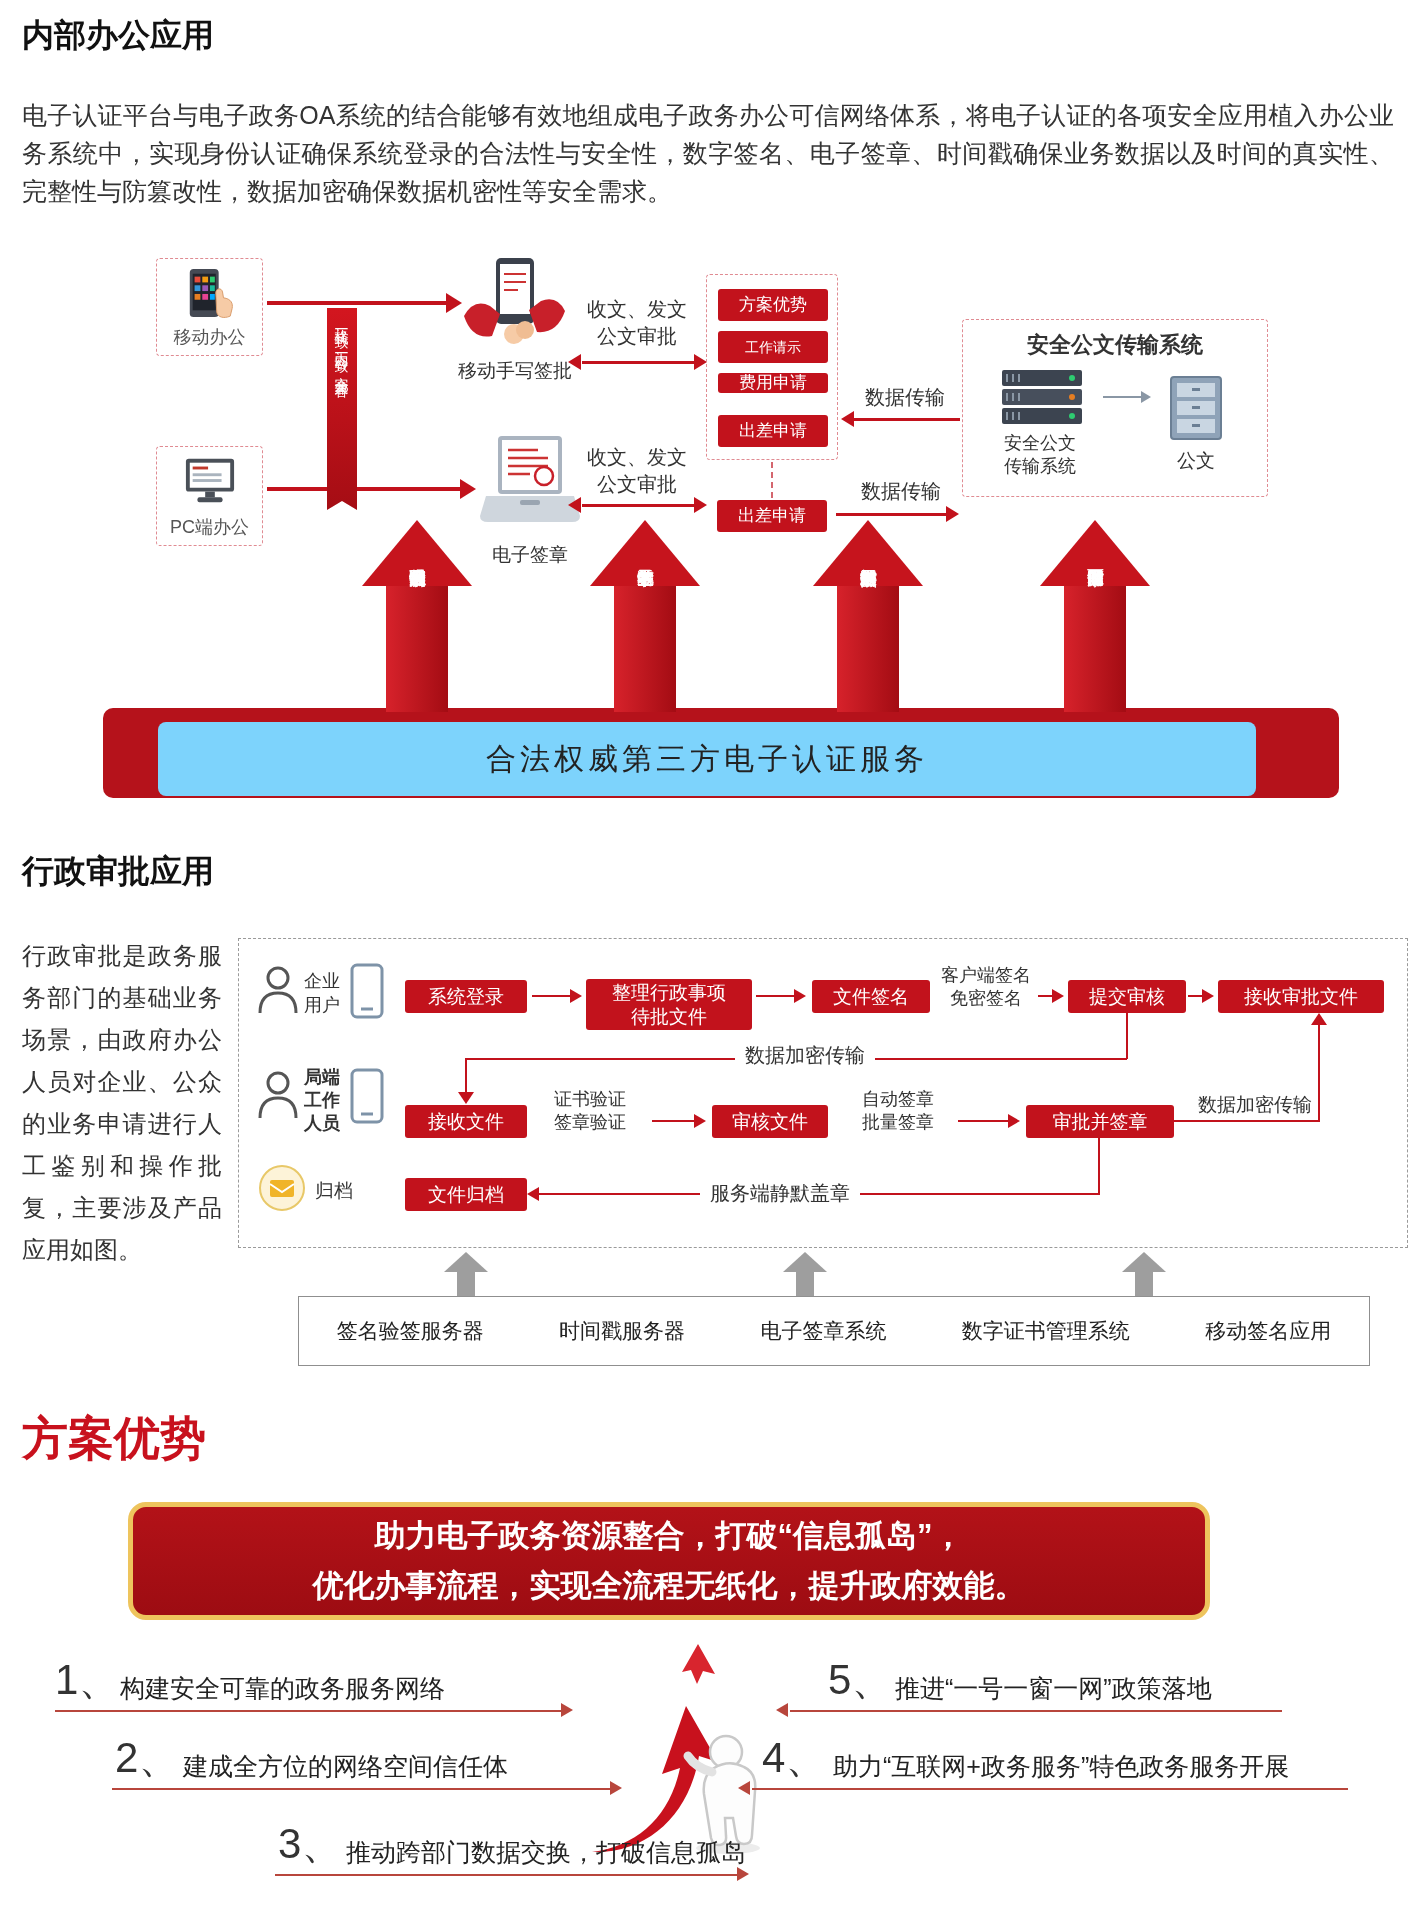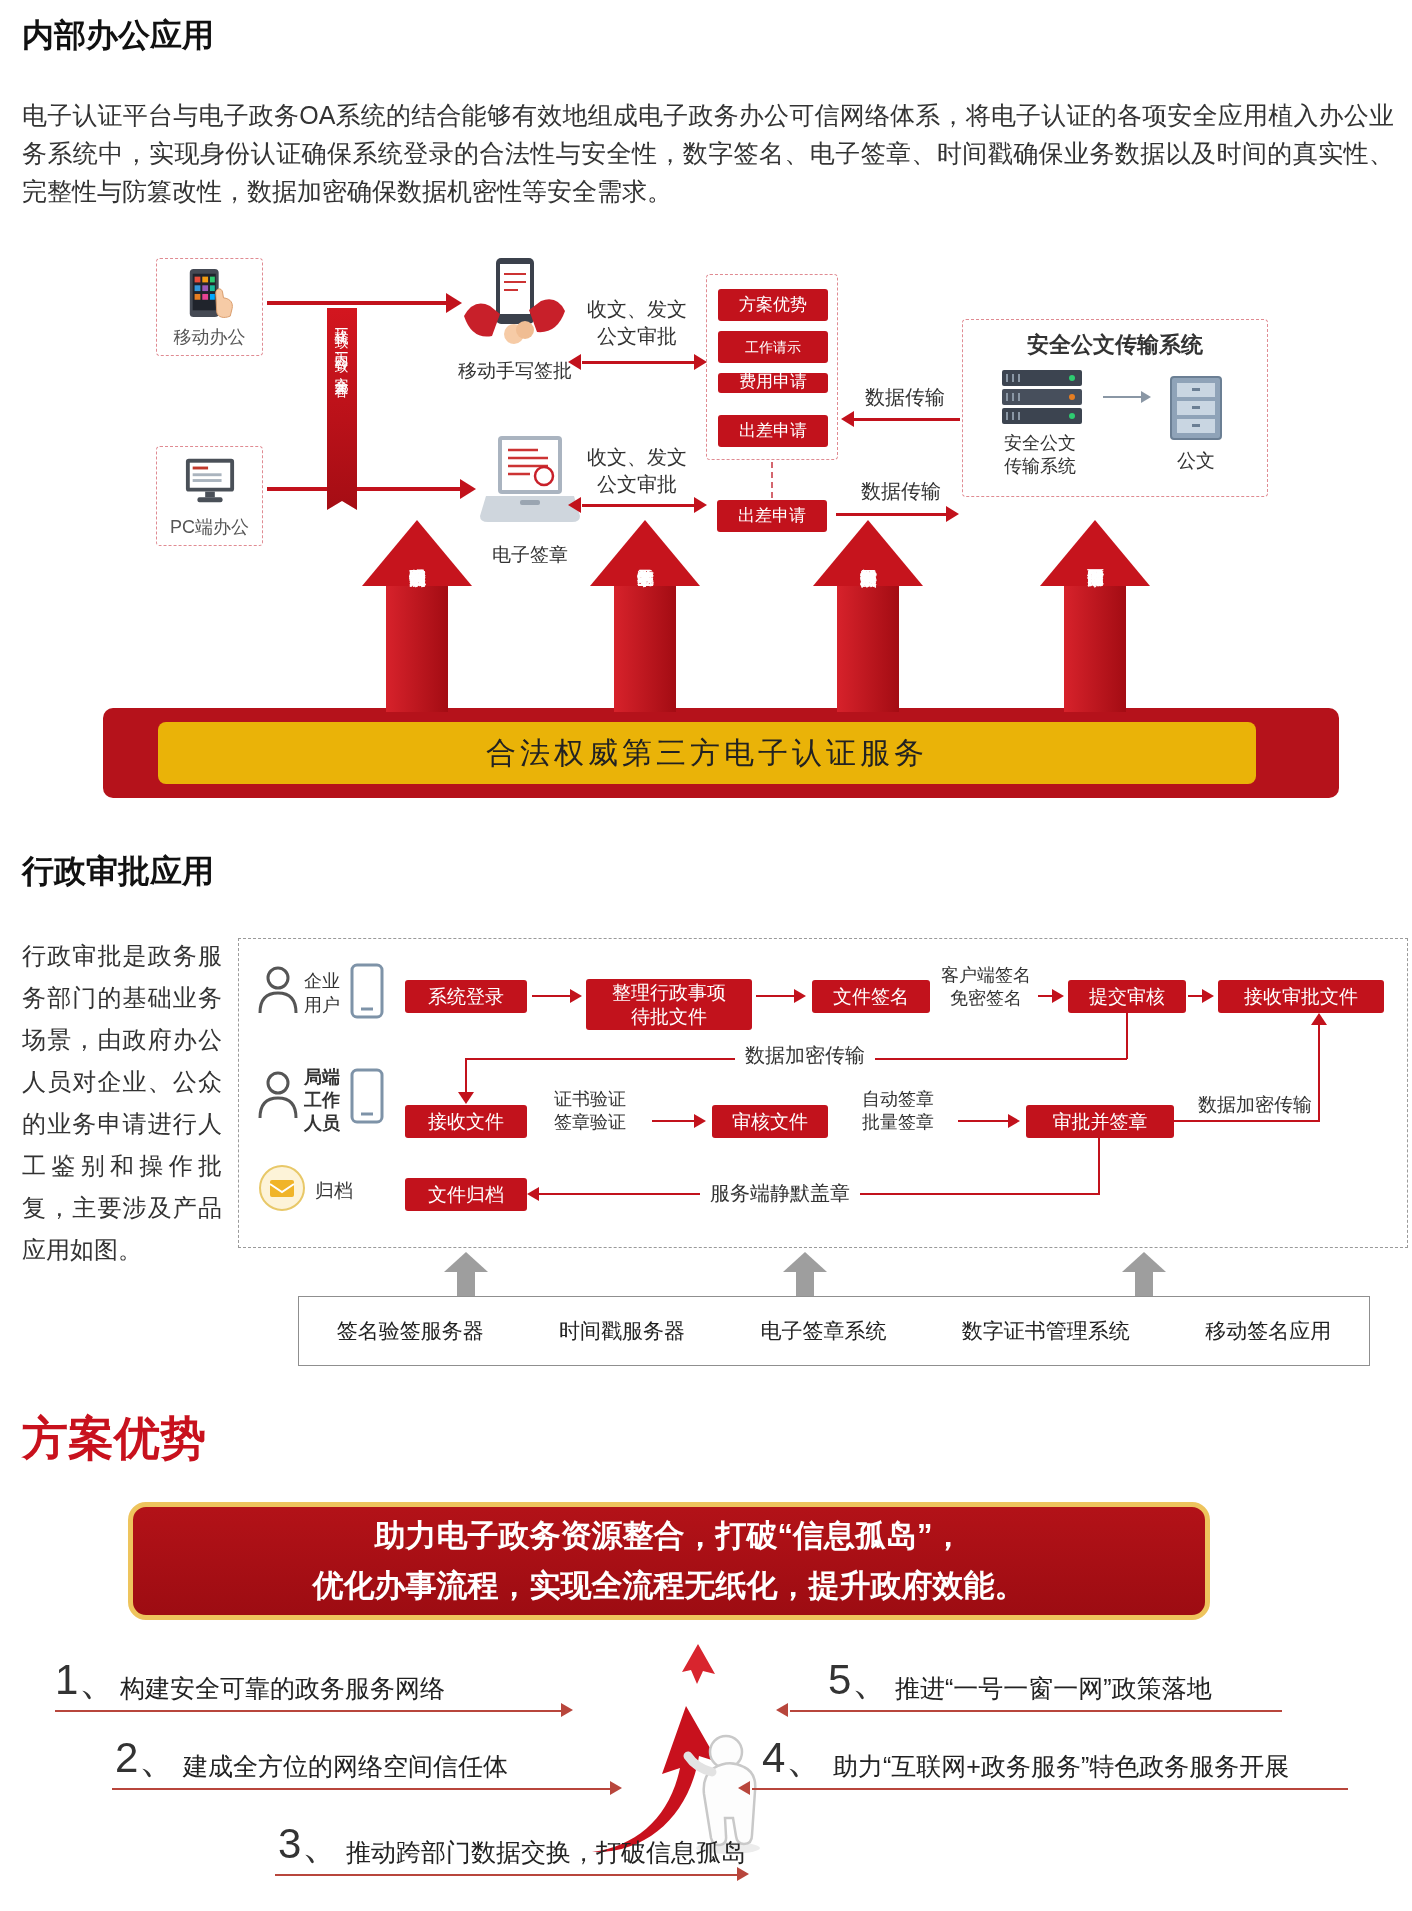--- a/index.html
+++ b/index.html
@@ -36,21 +36,21 @@
   .phead  { width:0; height:0; border-left:55px solid transparent; border-right:55px solid transparent; border-bottom:66px solid #c6141d; }
   .pshaft { width:62px; height:126px; background:linear-gradient(90deg,#d7222b,#a30c13); margin:0 auto; }
   .ptext  { position:absolute; left:50%; transform:translateX(-50%); top:36px; writing-mode:vertical-rl;
             color:#fff; font-size:17px; line-height:22px; }
 
   .gpillar { position:absolute; width:44px; }
   .ghead   { width:0; height:0; border-left:22px solid transparent; border-right:22px solid transparent; border-bottom:20px solid #9e9e9e; }
   .gshaft  { width:18px; height:26px; background:#9e9e9e; margin:0 auto; }
 
   .foundation-outer { position:absolute; background:#b5121b; border-radius:10px; }
-  .foundation-inner { position:absolute; left:55px; top:14px; width:1098px; height:62px; background:#eab308; border-radius:8px;
+  .foundation-inner { position:absolute; left:55px; top:14px; width:1098px; height:74px; background:#7dd3fc; border-radius:8px;
                       display:flex; align-items:center; justify-content:center; font-size:30px; letter-spacing:4px; color:#222; font-weight:500; }
 
   .dashgray { position:absolute; border:1px dashed #9a9a9a; }
   .platform-bar { position:absolute; border:1px solid #8f8f8f; background:#fff; display:flex; align-items:center;
                   justify-content:space-around; font-size:21px; color:#222; }
 
   .adv-title { position:absolute; font-size:46px; font-weight:bold; color:#c8111d; }
   .banner { position:absolute; background:linear-gradient(180deg,#b31218,#9d0c12); border:5px solid #eec45d; border-radius:18px;
             display:flex; flex-direction:column; align-items:center; justify-content:center; gap:4px;
             color:#fff; font-size:31px; font-weight:bold; line-height:46px; }
@@ -135,21 +135,21 @@
 
   <div class="note" style="left:572px;top:444px;width:130px;font-size:20px;line-height:27px;">收文、发文
 公文审批</div>
   <div class="ln" style="left:582px;top:504px;width:112px;height:3px;"></div>
   <div class="tri tri-l" style="left:568px;top:497px;"></div>
   <div class="tri tri-r" style="left:694px;top:497px;"></div>
 
   <div class="dashred" style="left:706px;top:274px;width:132px;height:186px;">
     <div class="rbox" style="left:11px;top:14px;width:110px;height:32px;font-size:17px;">方案优势</div>
     <div class="rbox" style="left:11px;top:56px;width:110px;height:32px;font-size:14px;">工作请示</div>
-    <div class="rbox" style="left:11px;top:98px;width:110px;height:20px;font-size:17px;font-family:Liberation Mono, monospace;">费用申请</div>
+    <div class="rbox" style="left:11px;top:98px;width:110px;height:20px;font-size:17px;">费用申请</div>
     <div class="rbox" style="left:11px;top:140px;width:110px;height:32px;font-size:17px;">出差申请</div>
   </div>
   <div class="vdash" style="left:771px;top:462px;height:36px;"></div>
   <div class="rbox" style="left:717px;top:500px;width:110px;height:32px;font-size:17px;">出差申请</div>
 
   <div class="note" style="left:850px;top:384px;width:110px;font-size:20px;">数据传输</div>
   <div class="ln" style="left:854px;top:418px;width:106px;height:3px;"></div>
   <div class="tri tri-l" style="left:841px;top:411px;"></div>
 
   <div class="note" style="left:846px;top:478px;width:110px;font-size:20px;">数据传输</div>

